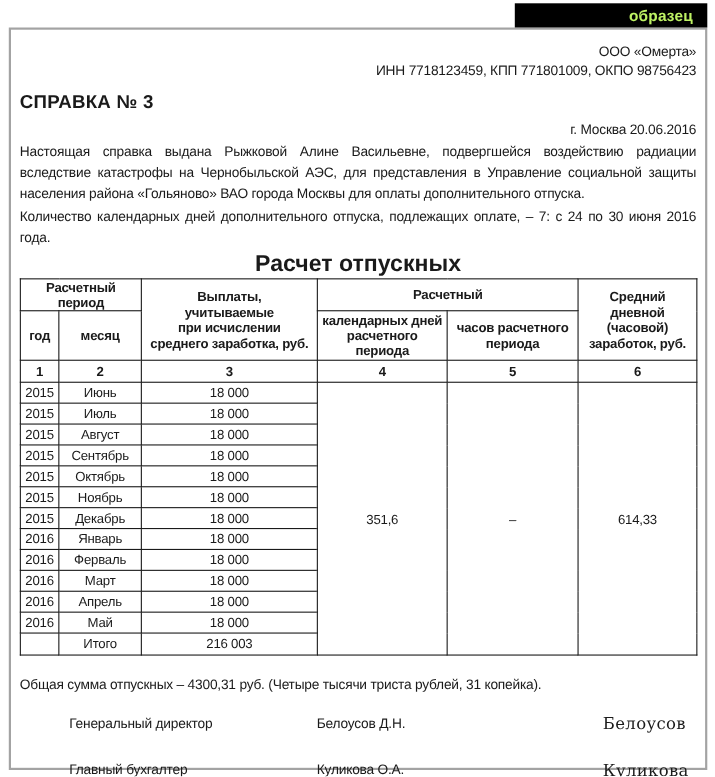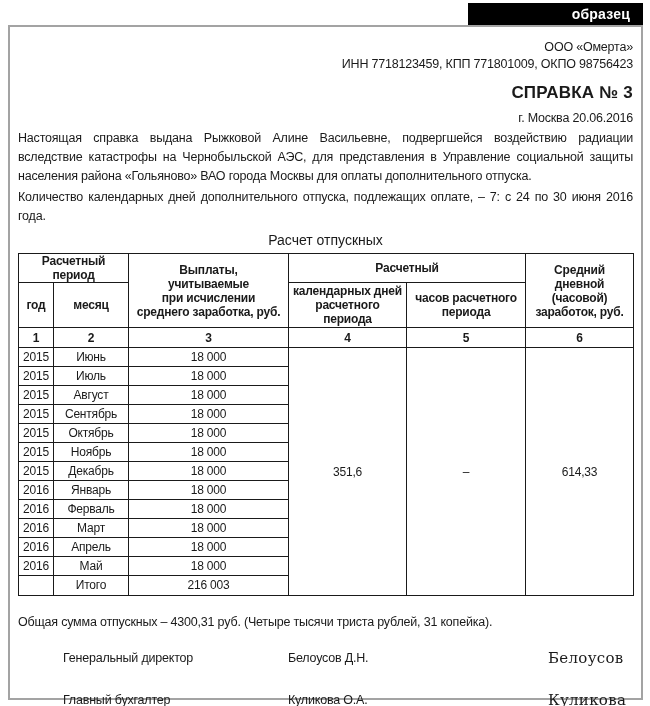--- a/index.html
+++ b/index.html
@@ -13,21 +13,21 @@
     color: #1a1a1a;
     overflow: hidden;
   }
   .badge {
     position: absolute;
     top: 3px;
     right: 7px;
     width: 175px;
     height: 22px;
     background: #000000;
-    color: #ffffff;
+    color: #bef264;
     font-weight: bold;
     font-size: 14px;
     line-height: 22px;
     text-align: right;
     padding-right: 13px;
     letter-spacing: 0.2px;
     z-index: 2;
   }
   .doc {
     position: absolute;
@@ -35,39 +35,39 @@
     top: 25px;
     width: 635px;
     height: 675px;
     border: 2px solid #a3a3a3;
     padding: 2px 8px 0 8px;
     background: #ffffff;
   }
   .right-line { text-align: right; font-size: 12.5px; line-height: 17px; letter-spacing: -0.2px; }
   .company { margin-top: 10px; }
   .doc-title {
-    text-align: right;
+    text-align: left;
     font-weight: bold;
     font-size: 17px;
     line-height: 21px;
     margin-top: 9px;
     letter-spacing: 0.2px;
   }
   .place-date { margin-top: 7px; }
   .para {
     font-size: 12.5px;
     line-height: 19px;
     letter-spacing: -0.2px;
     text-align: justify;
     margin-top: 2px;
   }
   .table-title {
     text-align: center;
-    font-weight: normal;
-    font-size: 14px;
+    font-weight: bold;
+    font-size: 21px;
     line-height: 20px;
     margin-top: 4px;
   }
   table.calc {
     border-collapse: collapse;
     table-layout: fixed;
     width: 615px;
     margin-top: 3px;
   }
   table.calc th, table.calc td {

